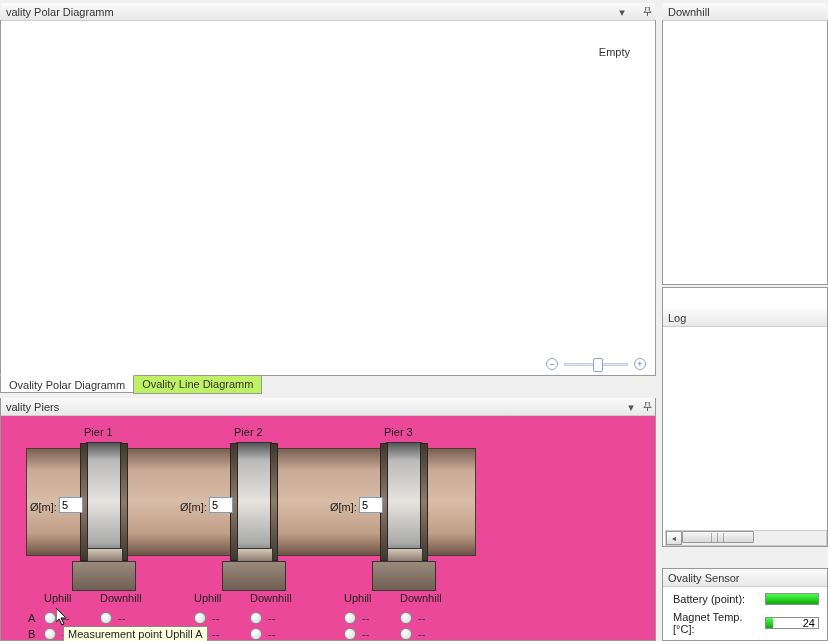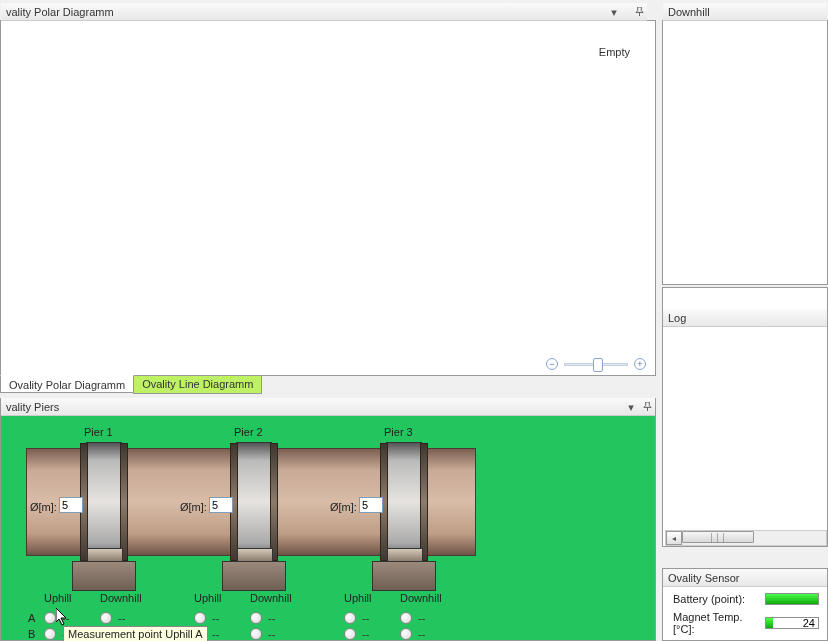--- a/index.html
+++ b/index.html
@@ -5,39 +5,39 @@
     * { box-sizing: border-box; margin: 0; padding: 0; font-family: "Segoe UI", Tahoma, sans-serif; font-size: 11px; }
     body { background: #f0f0f0; width: 828px; height: 641px; overflow: hidden; position: relative; }
     
     .panel { background: #fff; border: 1px solid #999; position: absolute; }
     .panel-header { background: linear-gradient(to bottom, #fafafa, #e8e8e8); border-bottom: 1px solid #ccc; height: 18px; line-height: 18px; padding-left: 5px; color: #333; display: flex; align-items: center; }
     .panel-header-spacer { flex: 1; }
     .panel-header-icon { width: 12px; height: 12px; margin: 0 2px; color: #555; cursor: pointer; display: inline-flex; align-items: center; justify-content: center; }
     
     
     #polar-panel { left: 0; top: 20px; width: 656px; height: 356px; }
-    #polar-panel .panel-header { position: absolute; top: -18px; left: 0; right: 8px; gap: 9px; }
+    #polar-panel .panel-header { position: absolute; top: -18px; left: 0; right: 0; gap: 9px; }
     #polar-content { position: relative; width: 100%; height: 100%; background: #fff; }
     .empty-label { position: absolute; right: 25px; top: 25px; color: #333; }
     
     
     .zoom-bar { position: absolute; bottom: 4px; left: 545px; width: 100px; height: 14px; display: flex; align-items: center; }
     .zoom-btn { width: 12px; height: 12px; border: 1px solid #8aa4cf; border-radius: 50%; color: #4f6fa7; display: flex; align-items: center; justify-content: center; font-size: 9px; cursor: pointer; background: #fff;}
     .zoom-track { flex: 1; height: 3px; background: #e2e8f2; margin: 0 6px; border: 1px solid #c3cfe3; position: relative;}
     .zoom-thumb { position: absolute; left: 45%; top: -6px; width: 10px; height: 14px; background: #fdfdfd; border: 1px solid #8aa4cf; border-radius: 2px;}
     
     
     .tab-strip { position: absolute; left: 0; top: 376px; height: 18px; display: flex; }
     .tab { padding: 2px 8px; background: #bef264; border: 1px solid #999; border-top: none; margin-right: -1px; cursor: pointer; color: #333; }
     .tab.active { background: #fff; border-top: 1px solid #fff; position: relative; top: -1px; padding-top: 3px; }
     
     
     #piers-panel { left: 0; top: 398px; width: 656px; height: 243px; }
     #piers-panel .panel-header { position: absolute; top: -1px; left: 0; right: 0; }
-    #piers-content { position: absolute; top: 17px; left: 0; right: 0; bottom: 0; background: #22c55e; overflow: hidden;}
+    #piers-content { position: absolute; top: 17px; left: 0; right: 0; bottom: 0; background: #ec4899; overflow: hidden;}
     
     
     .kiln { position: absolute; top: 10px; left: 25px; width: 450px; height: 158px; }
     .pier-label { position: absolute; top: 0; font-weight: normal; color: #222;}
     .kiln-shell { position: absolute; top: 22px; left: 0; right: 0; height: 108px; background: linear-gradient(to bottom, #7a5f52 0%, #c9aa97 20%, #d8bca7 50%, #bf9d86 80%, #6e5447 100%); border: 1px solid #4a3a33;}
     .tire { position: absolute; top: 16px; width: 36px; height: 120px; background: linear-gradient(to bottom, #555 0%, #bbb 15%, #e6e3df 50%, #aaa 85%, #444 100%); border: 1px solid #333; }
     .tire::before, .tire::after { content: ""; position: absolute; top: 0; bottom: 0; width: 6px; background: linear-gradient(to bottom, #3f372f 0%, #8d7b6b 50%, #3f372f 100%); }
     .tire::before { left: -7px; border: 1px solid #2d261f;}
     .tire::after { right: -7px; border: 1px solid #2d261f;}
     .support { position: absolute; top: 135px; width: 64px; height: 30px; background: linear-gradient(to bottom, #9b8a7c, #6f5f52); border: 1px solid #333; }

